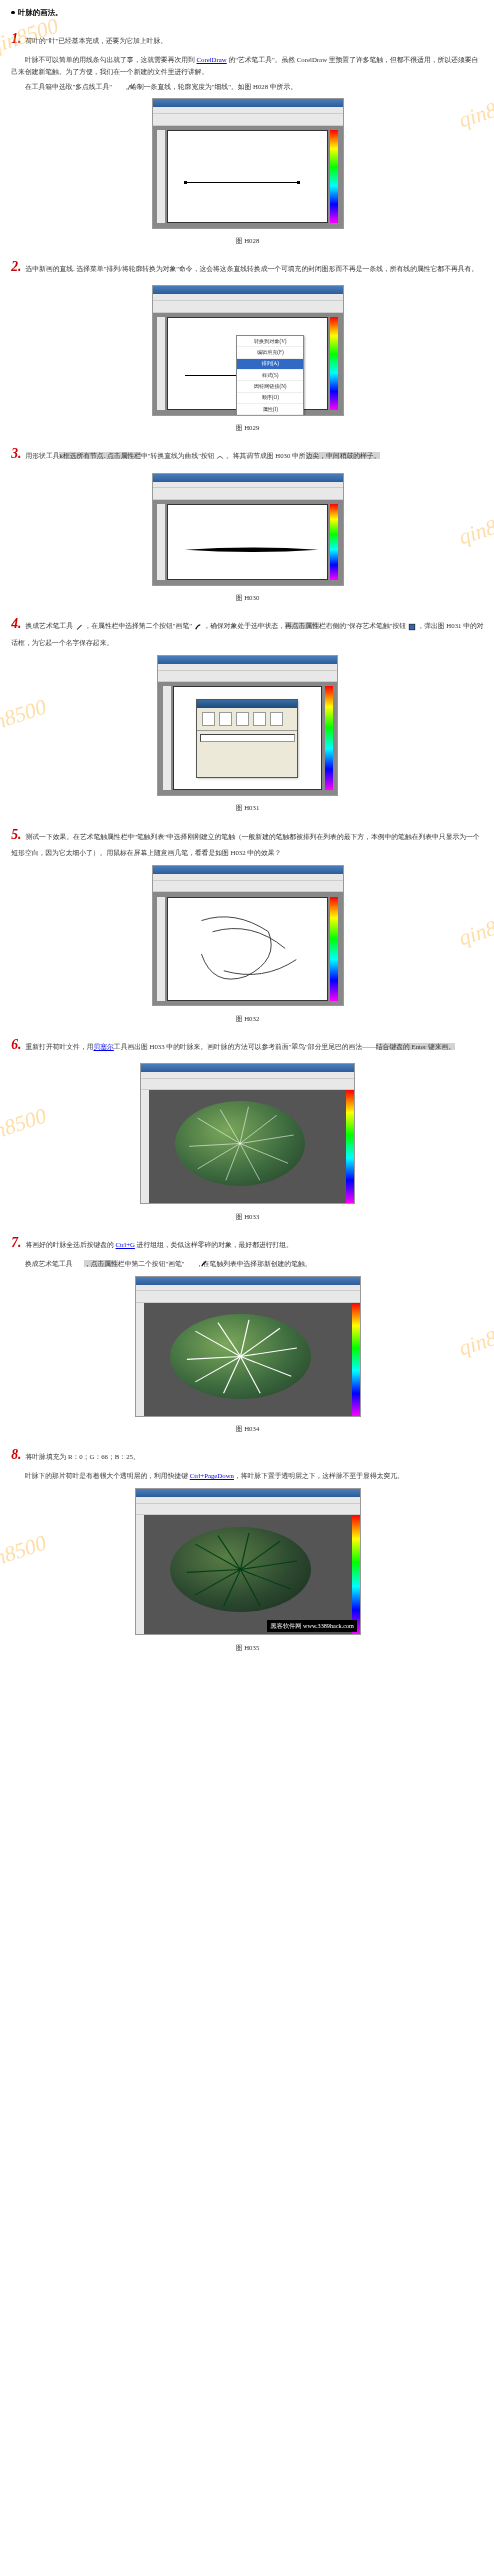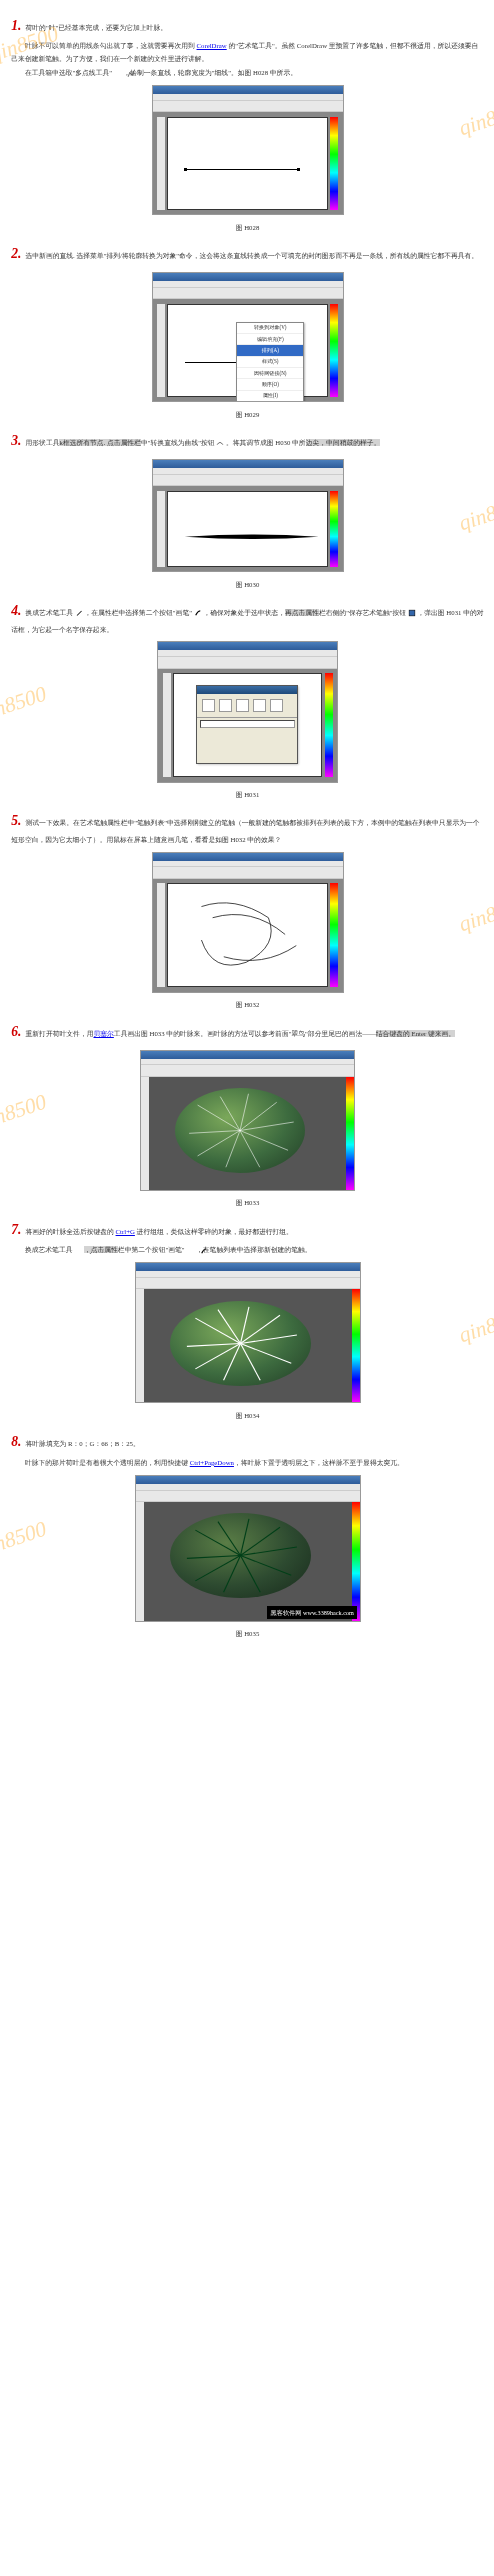--- a/index.html
+++ b/index.html
@@ -38,20 +38,24 @@
   .footer-wm { text-align: right; font-size: 6.2px; color: #fff; background: #000; display: inline-block; padding: 0.6px 3.4px; position: absolute; right: 2.3px; bottom: 2.3px; }
   .line-drawn { position: absolute; background: #000; height: 1.1px; }
   .node { position: absolute; width: 2.8px; height: 2.8px; background: #000; }
   .big-wrap { position: relative; }
 </style>
 </head>
 <body>
 
 <div class="big-wrap">
 
+<div class="section-title">
+  <span class="bullet"></span>
+  <span>叶脉的画法。</span>
+</div>
 
 <div class="step">
   <span class="step-num">1.</span>
   <span class="step-intro">荷叶的"叶"已经基本完成，还要为它加上叶脉。</span>
   <p class="para">
     <span>叶脉不可以简单的用线条勾出就了事，这就需要再次用到 </span><a class="link">CorelDraw</a><span> 的"艺术笔工具"。虽然 CorelDraw 里预置了许多笔触，但都不很适用，所以还须要自己来创建新笔触。为了方便，我们在一个新建的文件里进行讲解。</span>
   </p>
   <p class="para">
     <span>在工具箱中选取"多点线工具" </span>
     <span class="icon-slot"><svg viewBox="0 0 14 14">

